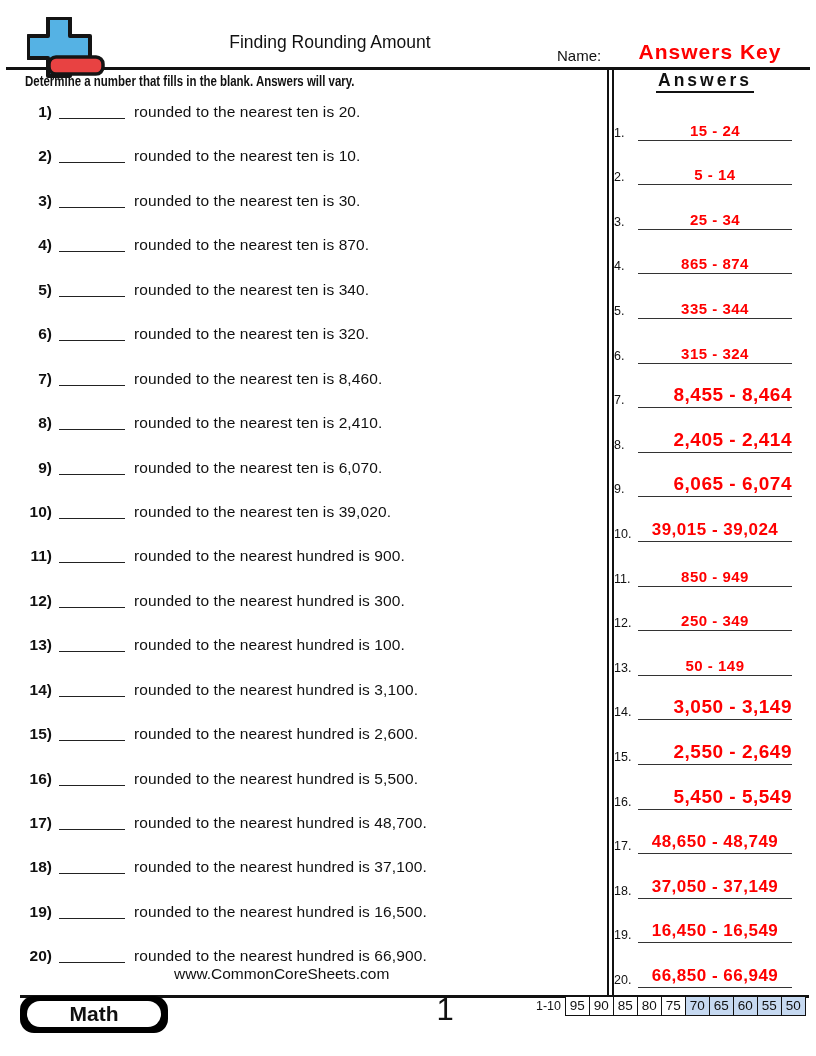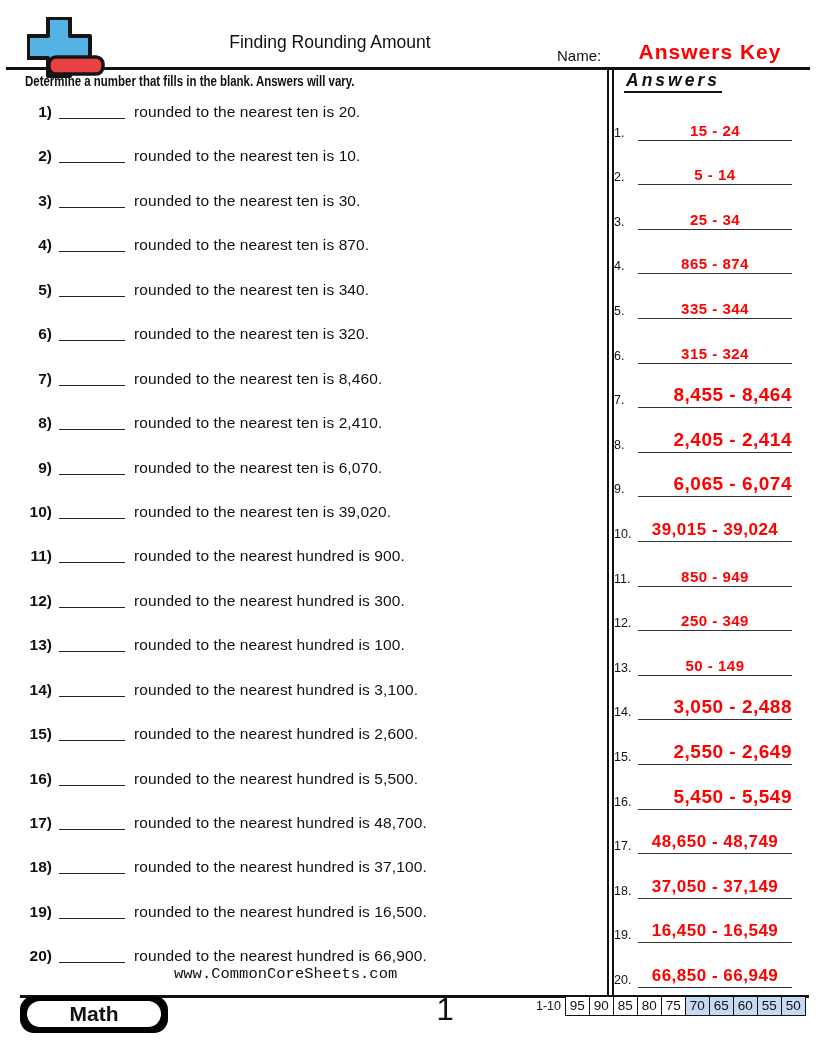--- a/index.html
+++ b/index.html
@@ -20,43 +20,43 @@
   .logo{position:absolute;left:27px;top:17px;width:80px;height:62px;z-index:2;}
   .title{position:absolute;left:130px;top:32px;width:400px;text-align:center;font-size:17.5px;}
   .name-label{position:absolute;left:557px;top:47px;font-size:15px;}
   .answer-key{position:absolute;left:622px;top:40px;width:176px;text-align:center;
     font-size:21px;font-weight:bold;color:var(--red);letter-spacing:1px;white-space:nowrap;}
   .instruction{position:absolute;left:25px;top:72px;font-size:15.5px;font-weight:bold;
     white-space:nowrap;transform:scaleX(0.74);transform-origin:0 50%;}
   
   .divider{position:absolute;left:607px;top:70px;height:925px;width:7px;box-sizing:border-box;
     border-left:2.5px solid #111;border-right:2.5px solid #111;}
-  .answers-title{position:absolute;left:582px;top:70px;width:182px;text-align:center;
-    font-weight:bold;font-size:17.5px;letter-spacing:3px;font-style:italic;}
+  .answers-title{position:absolute;left:614px;top:70px;width:182px;text-align:center;
+    font-weight:bold;font-size:17.5px;letter-spacing:3px;}
   .answers-title span{border-bottom:2px solid #111;padding:0 2px 1px 2px;}
   
   .questions{position:absolute;left:8px;top:103px;width:592px;}
   .q-row{height:44.45px;display:flex;align-items:flex-start;}
   .q-num{width:44px;text-align:right;font-weight:bold;font-size:15.5px;flex:none;}
   .q-blank{width:66px;height:15px;border-bottom:1.6px solid #222;margin-left:7px;flex:none;}
   .q-text{margin-left:9px;font-size:15.5px;letter-spacing:0.1px;white-space:nowrap;}
   
   .answers{position:absolute;left:612px;top:99px;width:186px;}
   .ans-row{position:relative;height:44.6px;}
   .ans-num{position:absolute;left:2px;bottom:4px;font-size:12.5px;}
   .ans-line{position:absolute;left:26px;right:6px;bottom:3px;border-bottom:1.6px solid #333;}
   .ans-value{position:absolute;left:26px;right:6px;bottom:5px;text-align:center;
     font-weight:bold;color:var(--red);white-space:nowrap;letter-spacing:0.5px;}
   .sz-l{font-size:15px;} .sz-m{font-size:19px;text-align:right;} .sz-s{font-size:17px;}
   
   .footer-rule{position:absolute;left:20px;width:789px;top:995px;height:2.5px;background:#111;}
   .math-badge{position:absolute;left:20px;top:996px;width:148px;height:37px;background:#000;border-radius:14px;}
   .math-pill{position:absolute;left:7px;top:5px;right:7px;bottom:6px;background:#fff;border-radius:14px;
     display:flex;align-items:center;justify-content:center;font-size:21px;font-weight:bold;}
-  .website{position:absolute;left:174px;top:965px;font-size:15.5px;font-family:Liberation Mono, monospace;}
+  .website{position:absolute;left:174px;top:965px;font-size:15.5px;}
   .page-number{position:absolute;left:410px;top:992px;width:70px;text-align:center;font-size:31px;}
   .score-grid{position:absolute;left:524px;top:996px;}
   .sg-row{display:flex;height:19.5px;}
   .sg-row + .sg-row{margin-top:-1.5px;}
   .sg-label{width:37px;padding-right:5px;font-size:12.5px;display:flex;align-items:center;justify-content:flex-end;flex:none;}
   .sg-cell{width:25.5px;box-sizing:border-box;border:1.5px solid #111;margin-left:-1.5px;flex:none;
     display:flex;align-items:center;justify-content:center;font-size:13.5px;background:#fff;}
   .sg-cell:first-of-type{margin-left:0;}
   .sg-cell.hl{background:var(--cell-hl);}
 </style>
@@ -246,21 +246,21 @@
         <span class="ans-value sz-l">250 - 349</span>
       </div>
       <div class="ans-row">
         <span class="ans-num">13.</span>
         <span class="ans-line"></span>
         <span class="ans-value sz-l">50 - 149</span>
       </div>
       <div class="ans-row">
         <span class="ans-num">14.</span>
         <span class="ans-line"></span>
-        <span class="ans-value sz-m">3,050 - 2,488</span>
+        <span class="ans-value sz-m">3,050 - 3,149</span>
       </div>
       <div class="ans-row">
         <span class="ans-num">15.</span>
         <span class="ans-line"></span>
         <span class="ans-value sz-m">2,550 - 2,649</span>
       </div>
       <div class="ans-row">
         <span class="ans-num">16.</span>
         <span class="ans-line"></span>
         <span class="ans-value sz-m">5,450 - 5,549</span>

